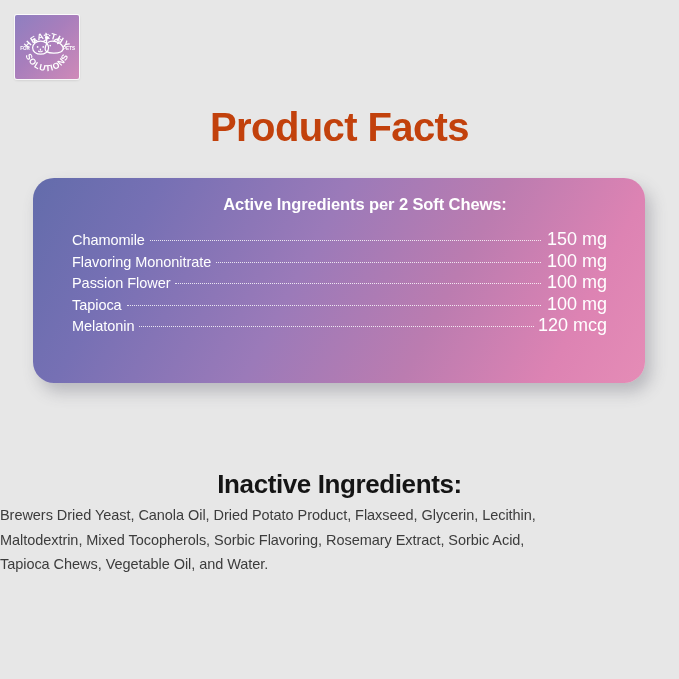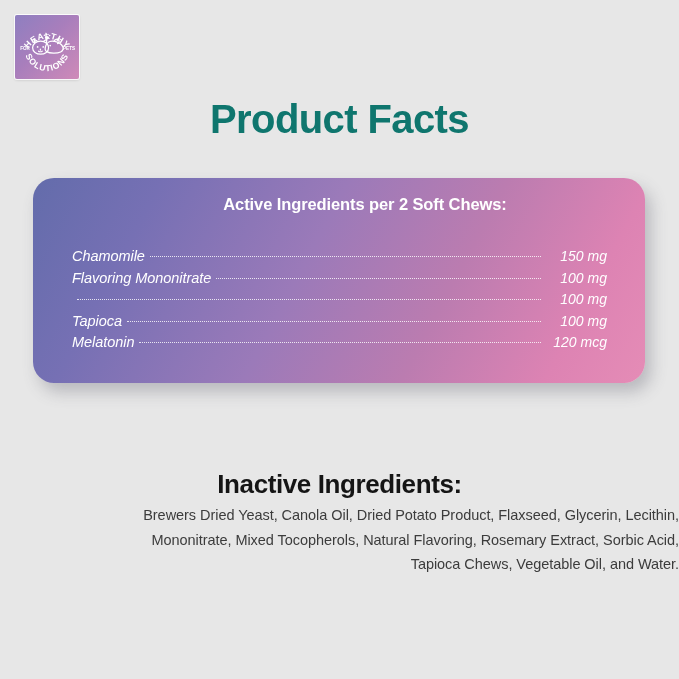--- a/index.html
+++ b/index.html
@@ -27,27 +27,27 @@
     background: linear-gradient(135deg, #8e7fc0 0%, #a87ebc 45%, #cf8ab8 100%);
     box-shadow: 0 0 0 1px rgba(255,255,255,0.85), 0 1px 3px rgba(0,0,0,0.18);
     overflow: hidden;
   }
   .logo svg { display: block; width: 64px; height: 64px; }
 
   
   .page-title {
     position: absolute;
     left: 0;
-    top: 95px;
+    top: 103px;
     width: 679px;
     text-align: center;
     font-size: 40px;
     line-height: 48px;
     font-weight: bold;
-    color: #0f766e;
+    color: #c2410c;
     letter-spacing: -0.6px;
   }
 
   
   .facts-panel {
     position: absolute;
     left: 33px;
     top: 178px;
     width: 612px;
     height: 205px;
@@ -83,23 +83,22 @@
     font-size: 16.5px;
     line-height: 22px;
     font-weight: bold;
     color: #ffffff;
     letter-spacing: -0.1px;
   }
 
   .ingredient-list {
     position: absolute;
     left: 39px;
-    top: 62px;
+    top: 46px;
     width: 535px;
-    font-style: italic;
   }
   .ingredient-row {
     display: flex;
     align-items: baseline;
     height: 21px;
     margin-bottom: 0.5px;
   }
   .ing-name {
     color: #ffffff;
     font-size: 14.5px;
@@ -116,21 +115,21 @@
   .ing-leader::after {
     content: "";
     position: absolute;
     left: 0;
     right: 0;
     bottom: 4px;
     border-bottom: 1.6px dotted rgba(255,255,255,0.82);
   }
   .ing-value {
     color: #ffffff;
-    font-size: 14px;
+    font-size: 18px;
     line-height: 21px;
     white-space: nowrap;
     text-align: right;
     min-width: 62px;
   }
 
   
   .inactive-title {
     position: absolute;
     left: 0;
@@ -141,21 +140,21 @@
     line-height: 32px;
     font-weight: bold;
     color: #151515;
     letter-spacing: -0.4px;
   }
   .inactive-body {
     position: absolute;
     left: 0;
     top: 503px;
     width: 679px;
-    text-align: right;
+    text-align: left;
     color: #3c3c3c;
     font-size: 14.5px;
     line-height: 24.5px;
     letter-spacing: -0.05px;
   }
   .inactive-body div { white-space: nowrap; }
 </style>
 </head>
 <body>
 
@@ -225,20 +224,21 @@
       <span class="ing-value">150 mg</span>
     </div>
 
     <div class="ingredient-row">
       <span class="ing-name">Flavoring Mononitrate</span>
       <span class="ing-leader"></span>
       <span class="ing-value">100 mg</span>
     </div>
 
     <div class="ingredient-row">
+      <span class="ing-name">Passion Flower</span>
       <span class="ing-leader"></span>
       <span class="ing-value">100 mg</span>
     </div>
 
     <div class="ingredient-row">
       <span class="ing-name">Tapioca</span>
       <span class="ing-leader"></span>
       <span class="ing-value">100 mg</span>
     </div>
 
@@ -249,15 +249,15 @@
       <span class="ing-value">120 mcg</span>
     </div>
 
   </div>
 </div>
 
 <div class="inactive-title">Inactive Ingredients:</div>
 
 <div class="inactive-body">
   <div>Brewers Dried Yeast, Canola Oil, Dried Potato Product, Flaxseed, Glycerin, Lecithin,</div>
-  <div>Mononitrate, Mixed Tocopherols, Natural Flavoring, Rosemary Extract, Sorbic Acid,</div>
+  <div>Maltodextrin, Mixed Tocopherols, Sorbic Flavoring, Rosemary Extract, Sorbic Acid,</div>
   <div>Tapioca Chews, Vegetable Oil, and Water.</div>
 </div>
 
 </body></html>

